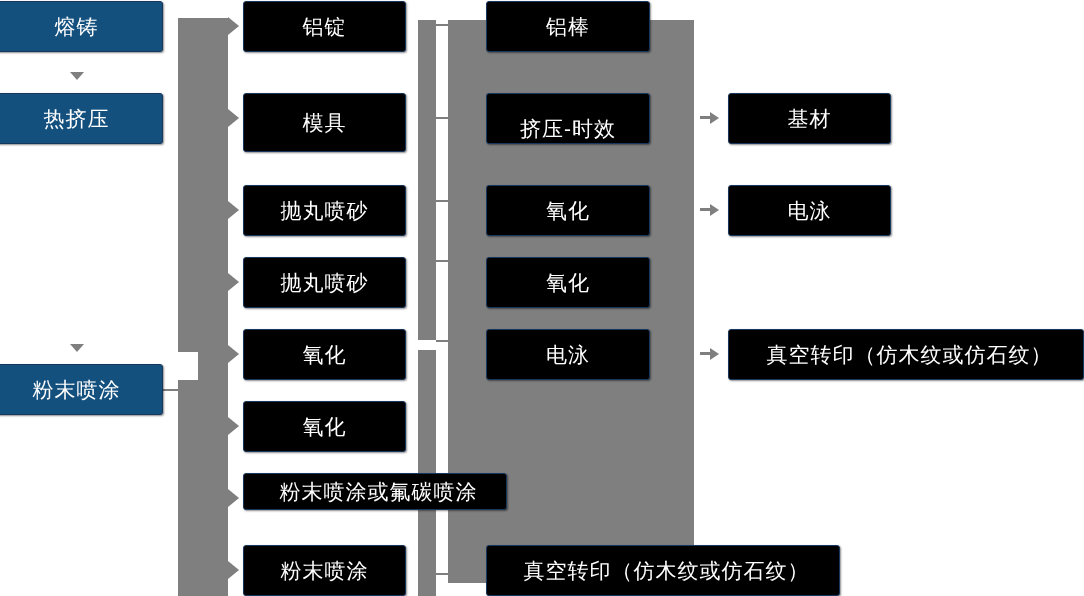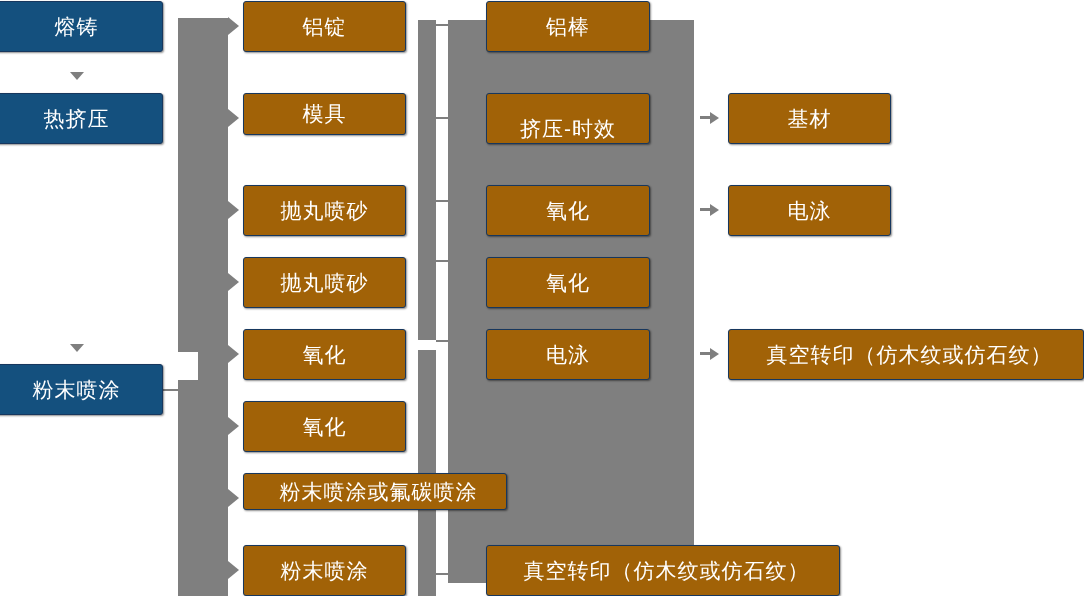--- a/index.html
+++ b/index.html
@@ -31,21 +31,21 @@
     border:1px solid #17375e;
     border-radius:3px;
     display:flex;align-items:center;justify-content:center;
     color:#ffffff;
     font-size:21px;
     letter-spacing:1px;
     white-space:nowrap;
     box-shadow:1px 1px 2px rgba(0,0,0,0.45);
   }
   .box.dark{background:#14507e;}
-  .box.mid {background:#a16207;}
+  .box.mid {background:#000000;}
 
   .box.wide{font-size:21px;padding-left:7px;}
 </style>
 </head>
 <body>
 
 <div id="stage">
 
   <div class="gray" style="left:178px;top:18px;width:50px;height:578px;"></div>
 
@@ -97,21 +97,21 @@
   <div class="box dark" style="left:-10px;top:93px;width:173px;height:51px;">
     <span>热挤压</span>
   </div>
   <div class="box dark" style="left:-10px;top:364px;width:173px;height:51px;">
     <span>粉末喷涂</span>
   </div>
 
   <div class="box mid" style="left:243px;top:1px;width:163px;height:51px;">
     <span>铝锭</span>
   </div>
-  <div class="box mid" style="left:243px;top:93px;width:163px;height:42px;">
+  <div class="box mid" style="left:243px;top:93px;width:163px;height:59px;">
     <span>模具</span>
   </div>
   <div class="box mid" style="left:243px;top:185px;width:163px;height:51px;">
     <span>抛丸喷砂</span>
   </div>
   <div class="box mid" style="left:243px;top:257px;width:163px;height:51px;">
     <span>抛丸喷砂</span>
   </div>
   <div class="box mid" style="left:243px;top:329px;width:163px;height:51px;">
     <span>氧化</span>

